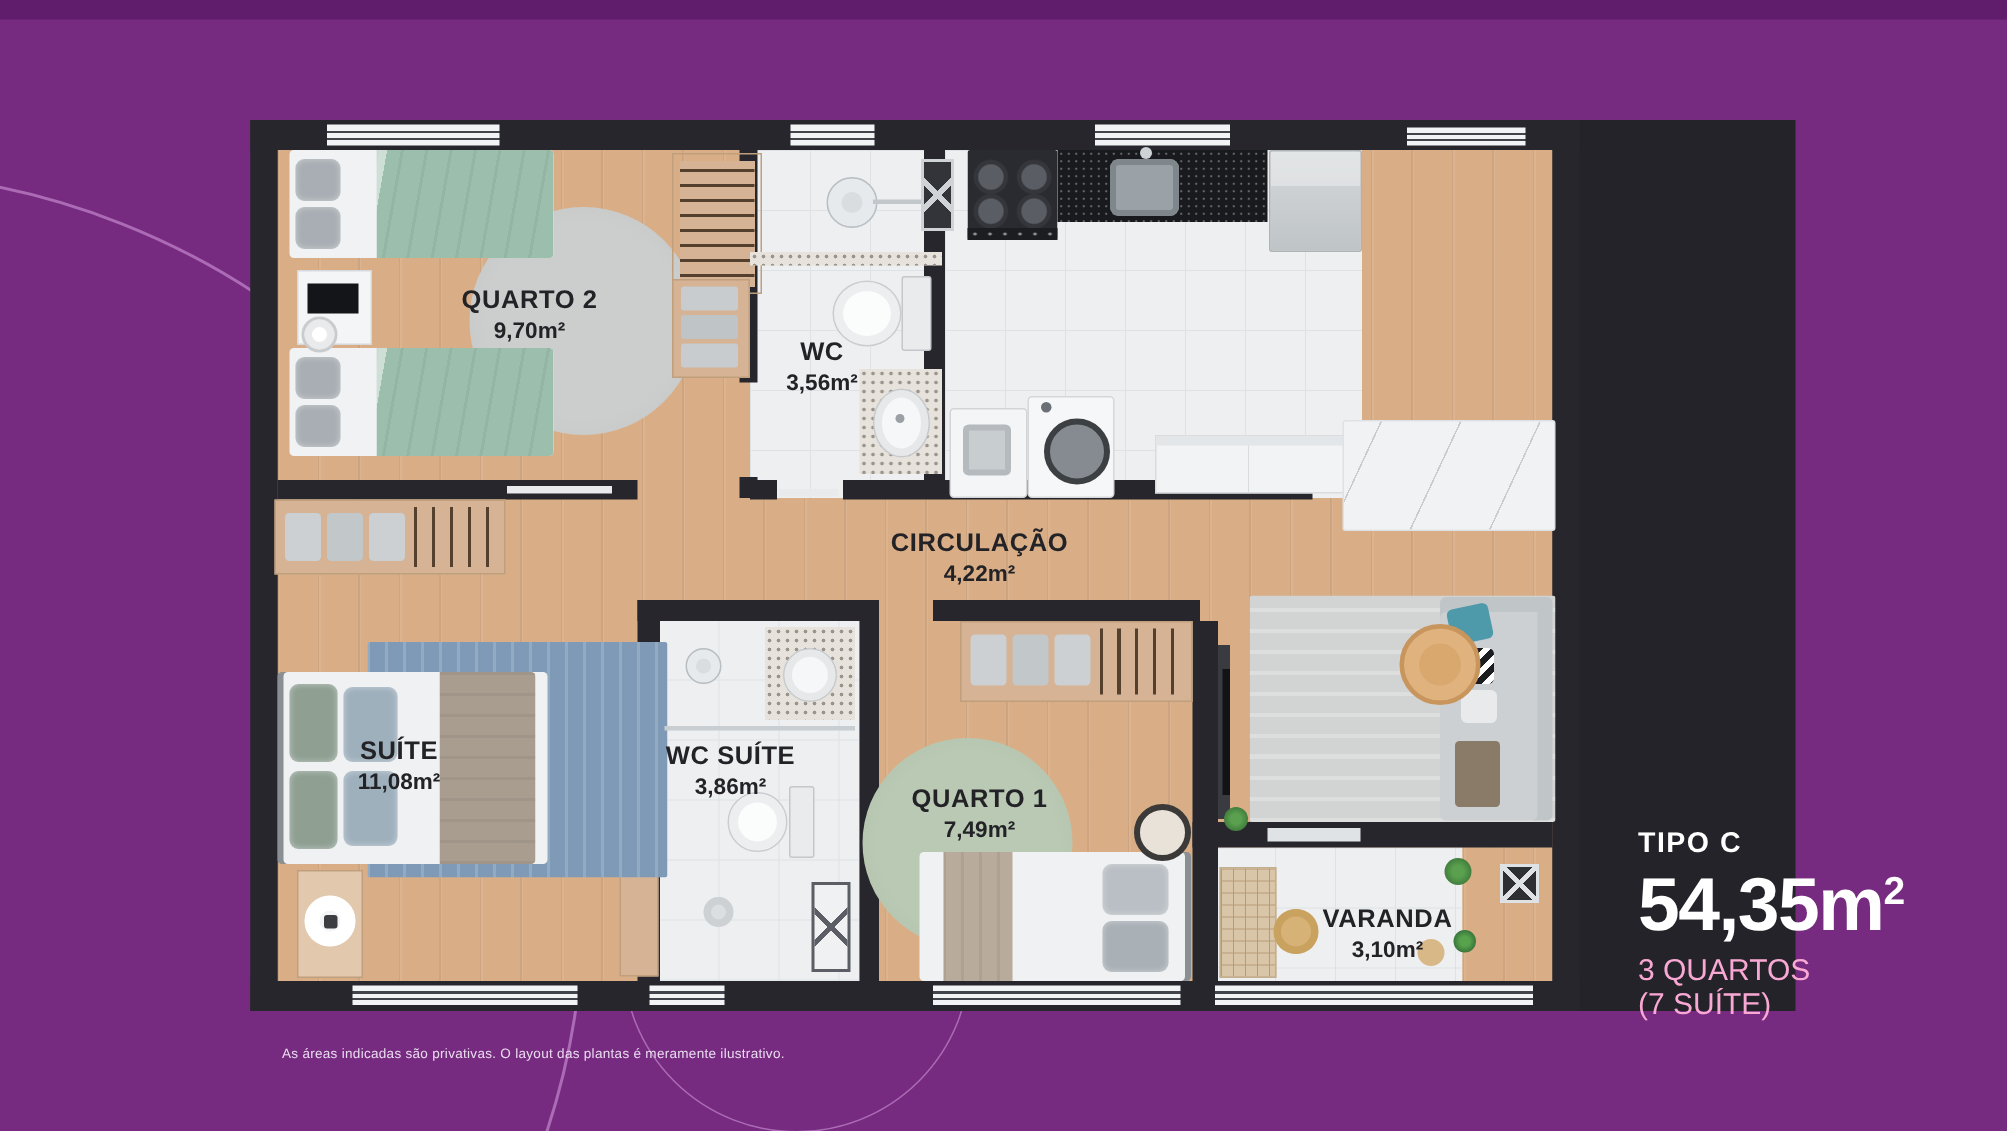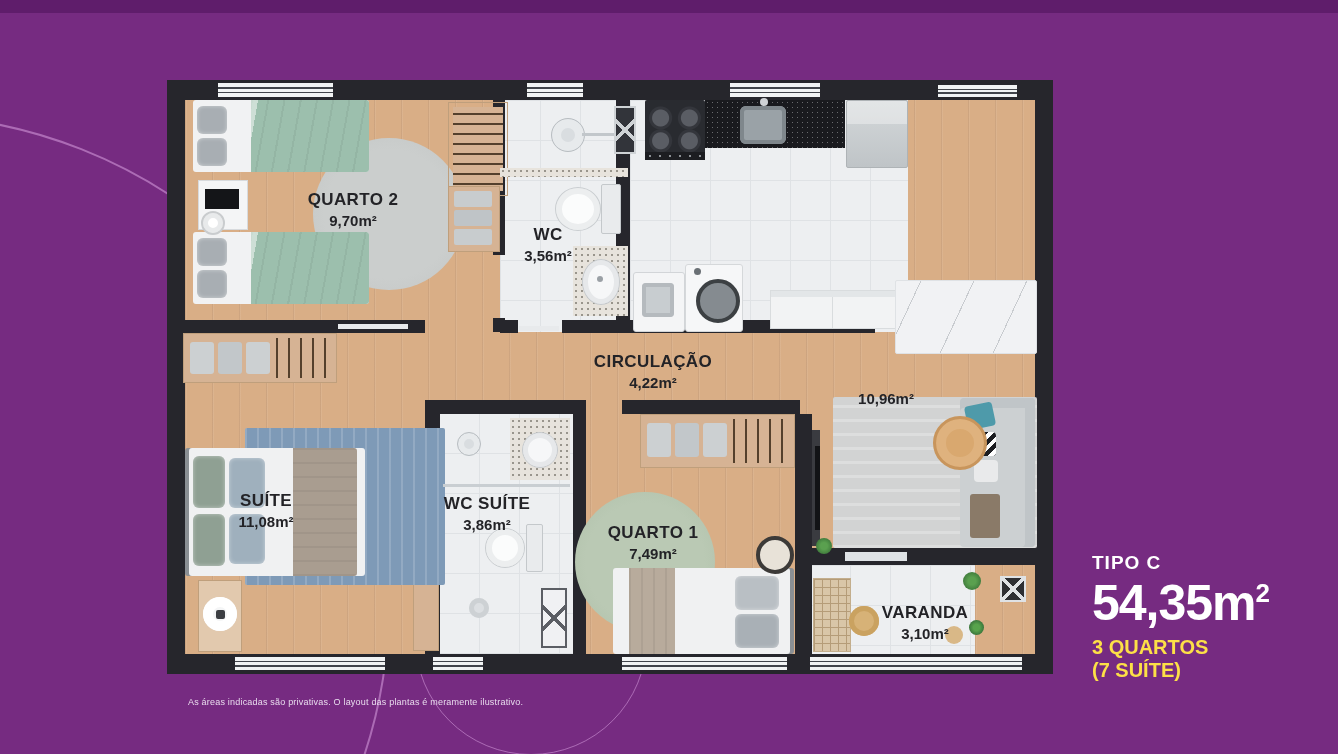--- a/index.html
+++ b/index.html
@@ -1,20 +1,20 @@
 <!DOCTYPE html>
 <html><head>
 <meta charset="utf-8">
 <style>
   html,body{margin:0;padding:0}
   body{font-family:"Liberation Sans",sans-serif}
   #stage{position:relative;width:1338px;height:754px;background:#762b81;overflow:hidden}
   .abs{position:absolute}
   .arc{position:absolute;border-radius:50%;border:2px solid rgba(216,160,224,.55);z-index:1}
-  #plan{position:absolute;left:167px;top:80px;width:886px;height:594px;background:#232329;z-index:2}
+  #plan{position:absolute;left:167px;top:80px;width:1030px;height:594px;background:#232329;z-index:2}
   .wall{position:absolute;background:#26262c;z-index:10}
   .wood{position:absolute;background-color:#d9ae86;z-index:1;
         background-image:repeating-linear-gradient(90deg,rgba(255,255,255,.07) 0 2px,rgba(0,0,0,0) 2px 27px),
         repeating-linear-gradient(90deg,rgba(120,70,35,.16) 0 1px,rgba(0,0,0,0) 1px 27px)}
   .tile{position:absolute;background-color:#edeff1;z-index:2;
         background-image:linear-gradient(#dfe2e5 1px,rgba(0,0,0,0) 1px),linear-gradient(90deg,#dfe2e5 1px,rgba(0,0,0,0) 1px);
         background-size:40px 40px}
   .terr{position:absolute;background-color:#e7e3dc;z-index:16;
         background-image:radial-gradient(#99958c 1.2px,rgba(0,0,0,0) 1.4px);background-size:6px 6px}
   .win{position:absolute;z-index:12;background:linear-gradient(to bottom,#f1f3f4 0 30%,#41444b 30% 42%,#f1f3f4 42% 62%,#41444b 62% 74%,#f1f3f4 74% 100%)}
@@ -25,21 +25,21 @@
   .room-label{position:absolute;transform:translate(-50%,-50%);text-align:center;color:#232327;
               font-weight:700;line-height:1.3;white-space:nowrap;z-index:30}
   .room-label .nm{font-size:17px;letter-spacing:.4px}
   .room-label .ar{font-size:15px}
   .pillow{position:absolute;background:#a8aeb3;border-radius:6px;box-shadow:inset 0 0 4px rgba(255,255,255,.45)}
   .chair{position:absolute;background:#949ca3;border-radius:7px;box-shadow:inset 0 0 0 3px #868e95}
   #info-panel{position:absolute;left:1092px;top:552px;color:#fff;z-index:3}
   #type-label{font-size:19px;font-weight:800;letter-spacing:1px}
   #total-area{font-size:50px;font-weight:800;letter-spacing:-1px;line-height:1.05;margin-top:3px}
   #total-area sup{font-size:26px;font-weight:800}
-  #bedrooms-line,#suite-line{font-size:20px;font-weight:700;color:#fde047;line-height:1.15}
+  #bedrooms-line,#suite-line{font-size:20px;font-weight:400;color:#f9a8d4;line-height:1.15}
   #bedrooms-line{margin-top:6px}
   #disclaimer{position:absolute;left:188px;top:697px;font-size:9px;color:#e9dcee;letter-spacing:.2px;z-index:3}
   #top-band{position:absolute;left:0;top:0;width:1338px;height:13px;background:#5f1d6b;z-index:2}
 </style>
 </head>
 <body>
 
 <div id="stage">
 
   <div id="top-band"></div>
@@ -239,21 +239,20 @@
     </div>
     <div class="room-label" style="left:381px;top:165px">
       <div class="nm">WC</div>
       <div class="ar">3,56m²</div>
     </div>
     <div class="room-label" style="left:486px;top:292px">
       <div class="nm">CIRCULAÇÃO</div>
       <div class="ar">4,22m²</div>
     </div>
     <div class="room-label" style="left:719px;top:319px">
-      <div class="ar">10,96m²</div>
     </div>
     <div class="room-label" style="left:99px;top:431px">
       <div class="nm">SUÍTE</div>
       <div class="ar">11,08m²</div>
     </div>
     <div class="room-label" style="left:320px;top:434px">
       <div class="nm">WC SUÍTE</div>
       <div class="ar">3,86m²</div>
     </div>
     <div class="room-label" style="left:486px;top:463px">

